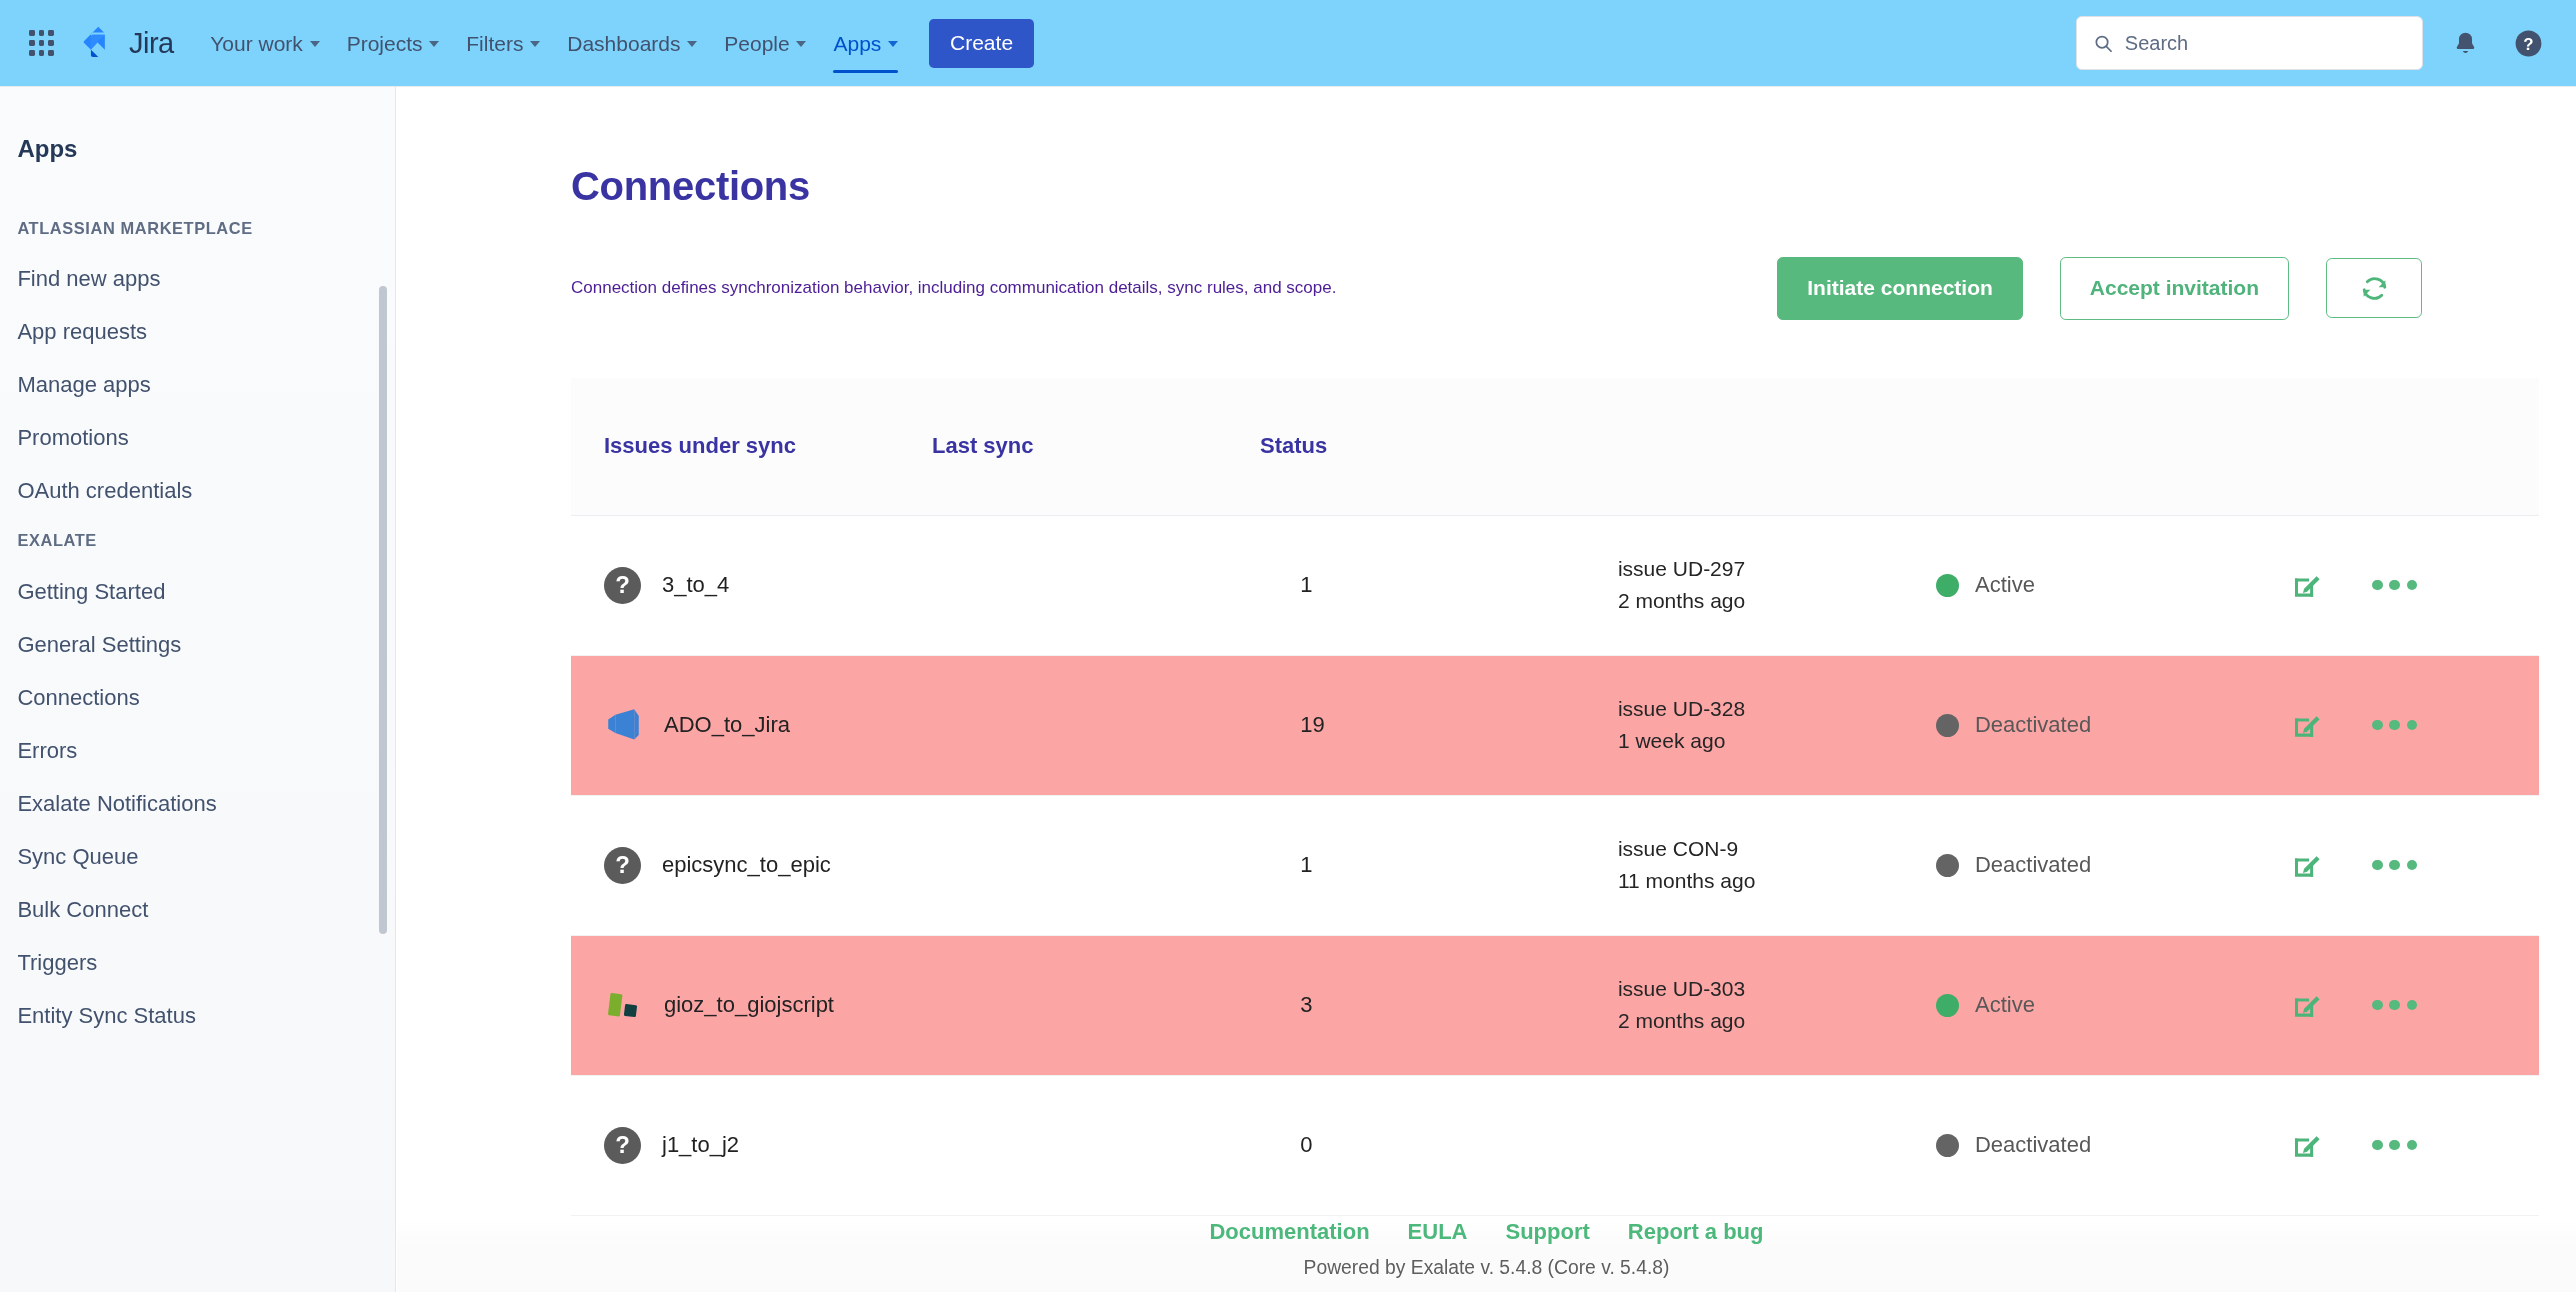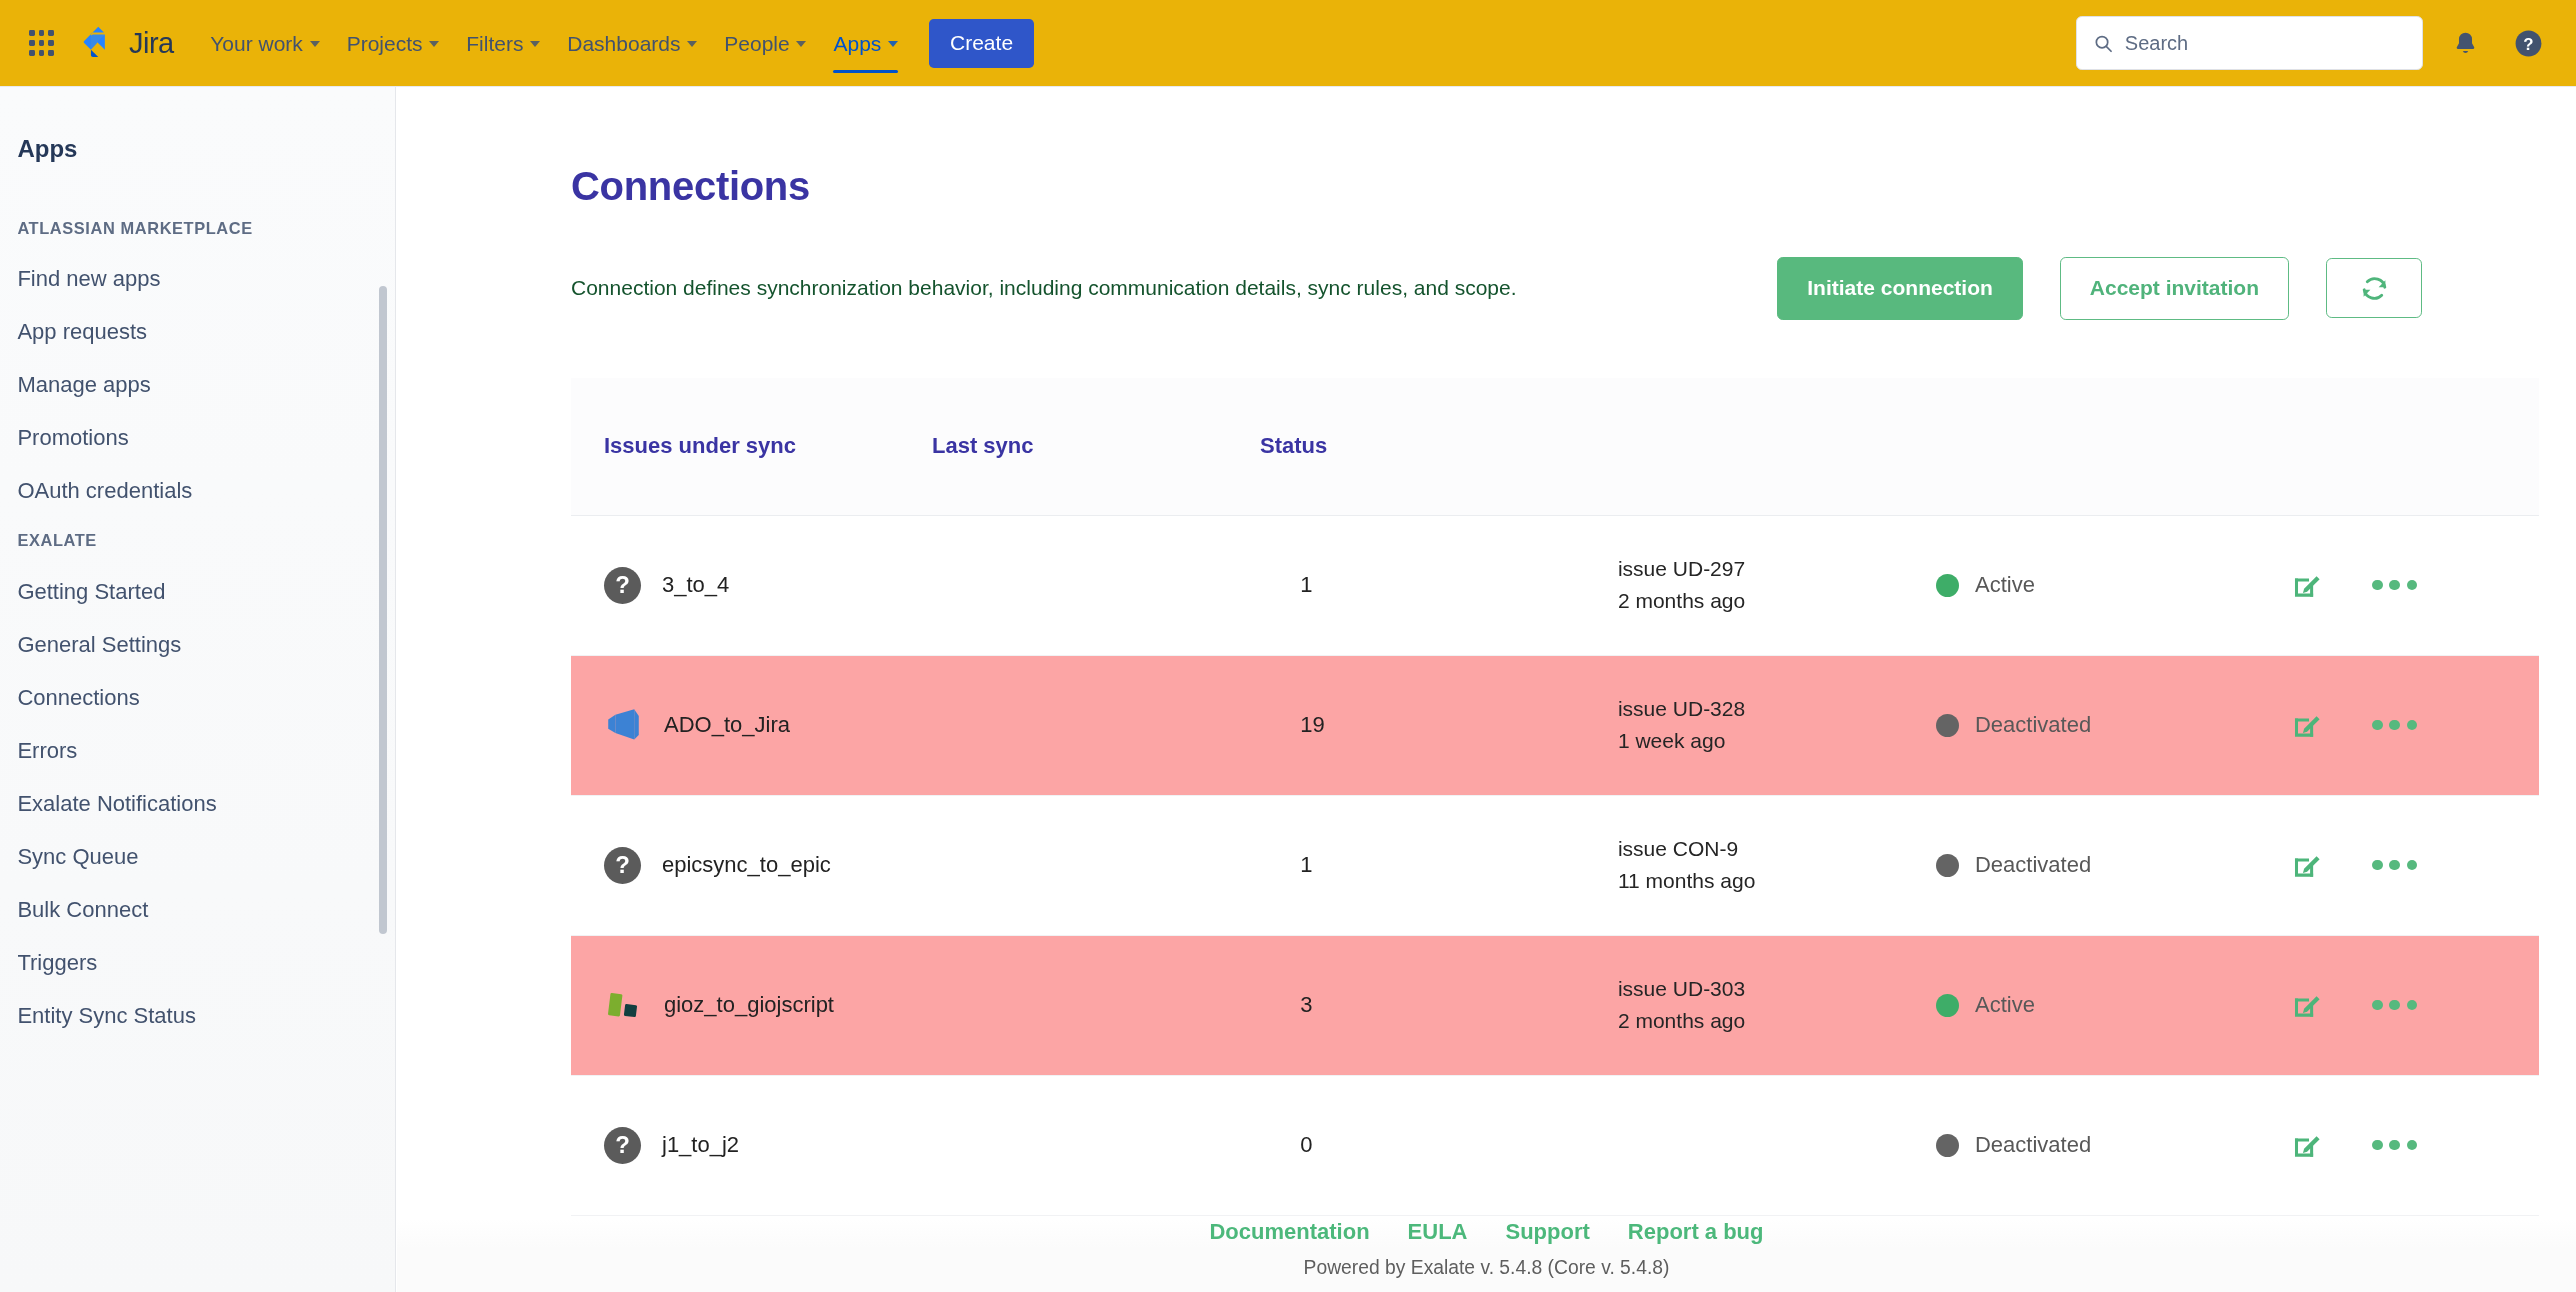--- a/index.html
+++ b/index.html
@@ -8,21 +8,21 @@
     overflow: hidden;
     font-family: "Liberation Sans", sans-serif;
     background: #ffffff;
     color: #172b4d;
   }
 
   
   .topnav {
     position: absolute; top: 0; left: 0;
     width: 2576px; height: 87px;
-    background: #eab308;
+    background: #7dd3fc;
     border-bottom: 1px solid #e8eaee;
     display: flex; align-items: center;
     padding: 0 21px;
     z-index: 20;
   }
   .appswitcher {
     width: 41px; height: 41px;
     display: flex; align-items: center; justify-content: center;
     border-radius: 4.8px;
     cursor: pointer;
@@ -166,21 +166,21 @@
     font-size: 40px; font-weight: 700;
     color: #3a34a3;
     letter-spacing: -0.3px;
   }
   .subrow {
     display: flex; align-items: center;
     margin-top: 48px;
     padding-right: 154px;
   }
   .subtitle {
-    font-size: 21px; color: #14532d;
+    font-size: 17px; color: #4c1d95;
     flex: 1 1 auto;
   }
   .actions { display: flex; align-items: center; gap: 37px; flex: 0 0 auto; }
   .btn {
     font-size: 21px; font-weight: 700;
     border-radius: 5.8px;
     padding: 18.3px 29px;
     cursor: pointer;
     white-space: nowrap;
     font-family: inherit;

